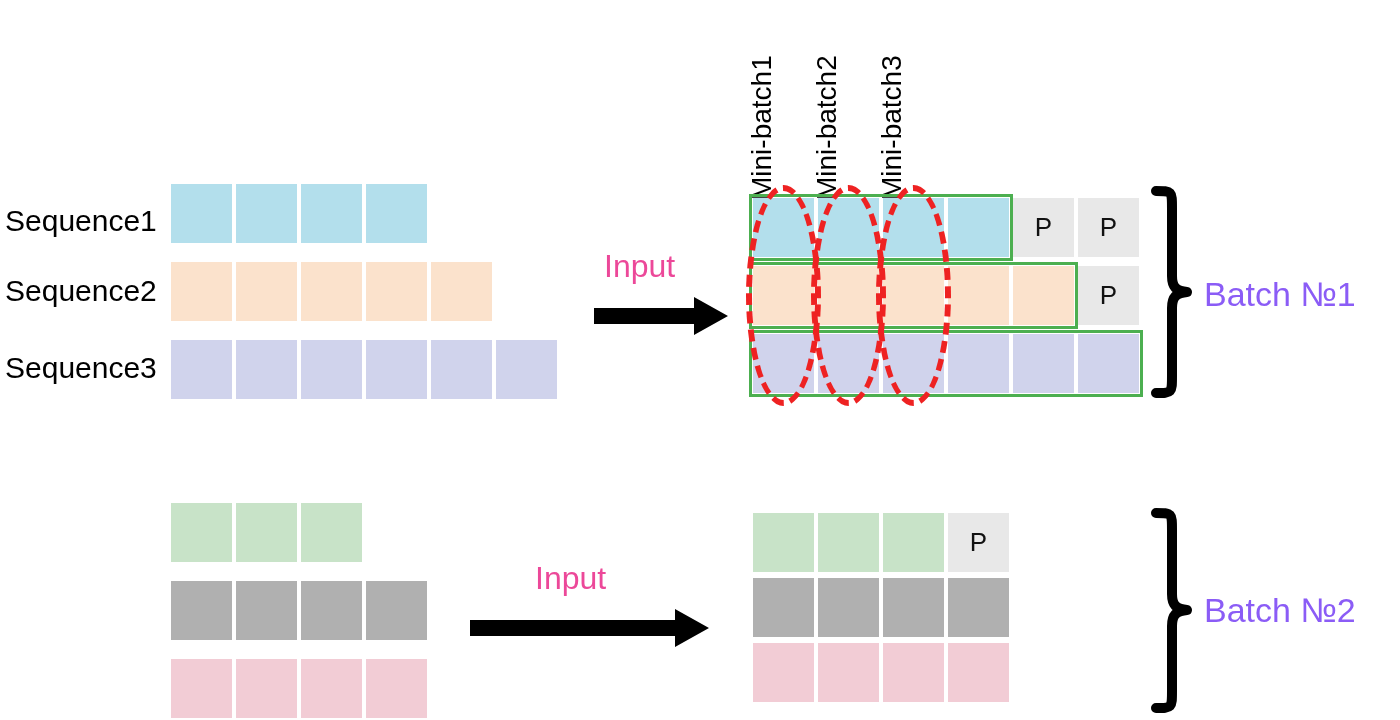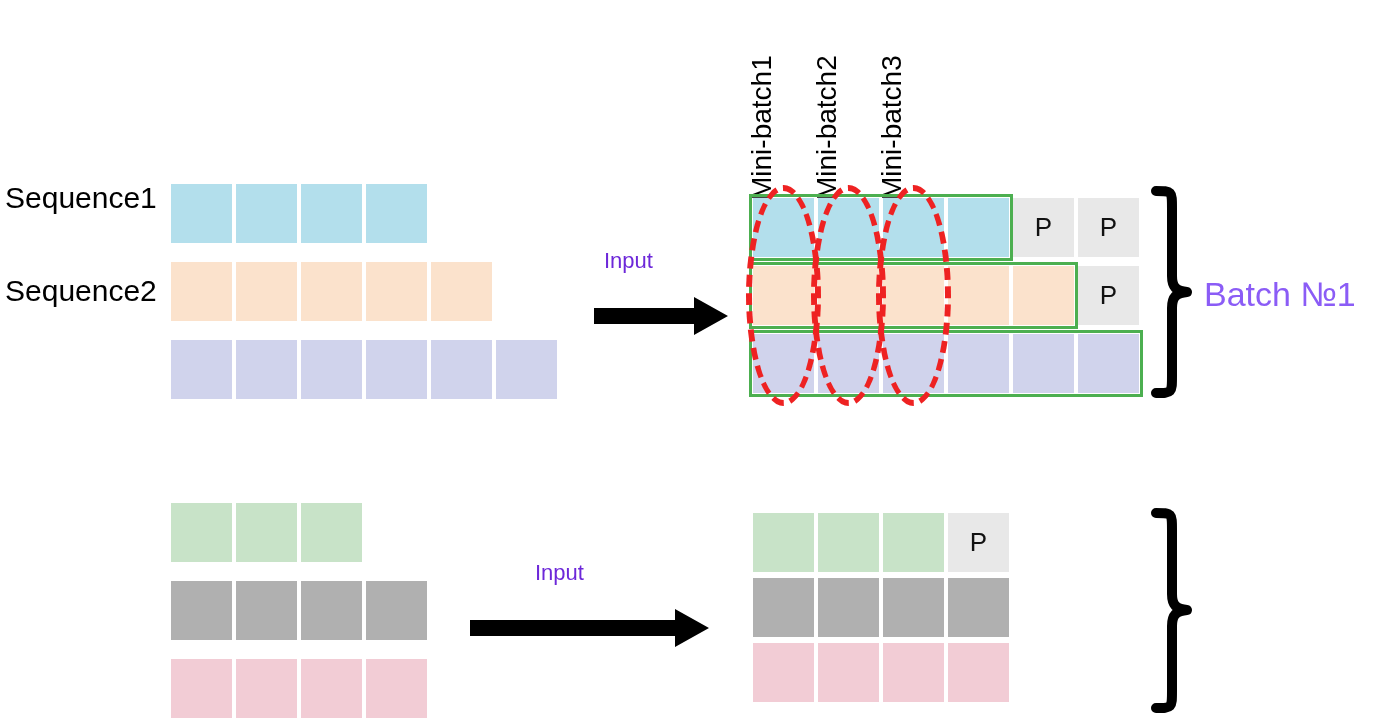--- a/index.html
+++ b/index.html
@@ -59,42 +59,43 @@
     position: absolute;
     font-size: 28px;
     color: #000000;
     white-space: nowrap;
     transform-origin: left bottom;
     transform: rotate(-90deg);
     line-height: 1;
   }
 
   .input-label {
-    font-size: 22px;
-    color: #6d28d9;
+    font-size: 32px;
+    color: #ec4899;
     white-space: nowrap;
     line-height: 1;
   }
 
   .batch-label {
     font-size: 34px;
     color: #8b5cf6;
     white-space: nowrap;
     line-height: 1;
   }
 
   svg { display: block; }
 </style>
 </head>
 <body>
 
 <div id="stage">
 
-  <div class="abs seq-label" style="left:5px; top:183px;">Sequence1</div>
+  <div class="abs seq-label" style="left:5px; top:206px;">Sequence1</div>
   <div class="abs seq-label" style="left:5px; top:276px;">Sequence2</div>
+  <div class="abs seq-label" style="left:5px; top:353px;">Sequence3</div>
 
   <div class="abs" id="b1-left-grid" style="left:0; top:0; width:1400px; height:720px;">
       <div class="cell" style="left: 171px; top: 184px; width: 61px; height: 59px; background: rgb(179, 223, 236);"></div>
       <div class="cell" style="left: 236px; top: 184px; width: 61px; height: 59px; background: rgb(179, 223, 236);"></div>
       <div class="cell" style="left: 301px; top: 184px; width: 61px; height: 59px; background: rgb(179, 223, 236);"></div>
       <div class="cell" style="left: 366px; top: 184px; width: 61px; height: 59px; background: rgb(179, 223, 236);"></div>
       <div class="cell" style="left: 171px; top: 262px; width: 61px; height: 59px; background: rgb(251, 226, 204);"></div>
       <div class="cell" style="left: 236px; top: 262px; width: 61px; height: 59px; background: rgb(251, 226, 204);"></div>
       <div class="cell" style="left: 301px; top: 262px; width: 61px; height: 59px; background: rgb(251, 226, 204);"></div>
       <div class="cell" style="left: 366px; top: 262px; width: 61px; height: 59px; background: rgb(251, 226, 204);"></div>
@@ -189,14 +190,15 @@
       <div class="cell" style="left: 883px; top: 643px; width: 61px; height: 59px; background: rgb(242, 204, 213);"></div>
       <div class="cell" style="left: 948px; top: 643px; width: 61px; height: 59px; background: rgb(242, 204, 213);"></div>
     </div>
 
   <div class="abs" style="left:1146px; top:508px;">
     <svg width="46" height="205" viewBox="0 0 46 205">
       <path d="M10,5 C26,5 26,5 26,22 L26,86 C26,97 30,101 41,102
                C30,103 26,107 26,118 L26,183 C26,200 26,200 10,200" fill="none" stroke="#000000" stroke-width="10" stroke-linecap="round" stroke-linejoin="round"></path>
     </svg>
   </div>
+  <div class="abs batch-label" style="left:1204px; top:593px;">Batch №2</div>
 
 </div>
 
 </body></html>

